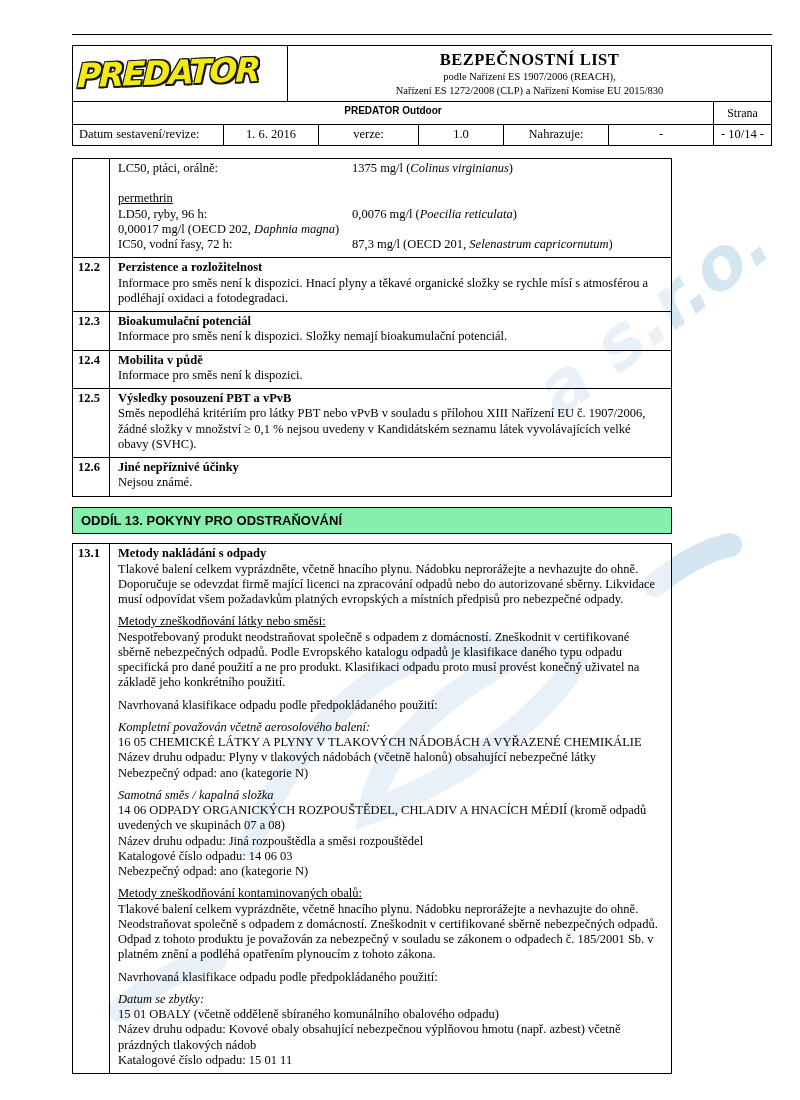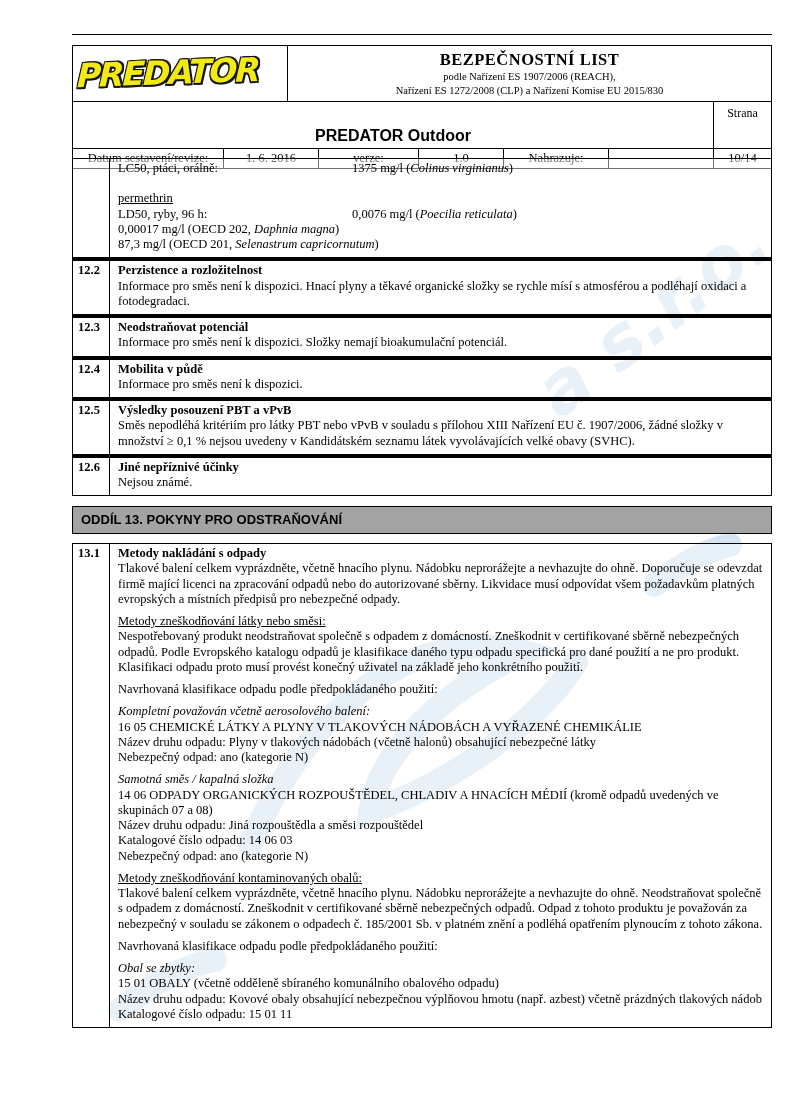--- a/index.html
+++ b/index.html
@@ -29,44 +29,44 @@
     font-family: "DejaVu Sans", sans-serif;
     font-weight: bold; font-style: italic;
     font-size: 33px; letter-spacing: -2px;
     color: #f2ea12;
     text-shadow: 2px 2px 0 #141414, -1px -1px 0 #141414, 1px -1px 0 #141414, -1px 1px 0 #141414, 2px -1px 0 #141414, -1px 2px 0 #141414;
     transform: rotate(-2deg) skewX(-4deg);
   }
   .title-cell { flex: 1; padding: 4px 4px 3px; margin-left: 24px; }
   .doc-title { font-size: 16.5px; font-weight: bold; letter-spacing: 0.5px; }
   .doc-sub { font-size: 10.5px; margin-top: 1px; }
-  .product-cell { flex: 1; text-align: center; font-family: "Liberation Sans", sans-serif; font-weight: bold; font-size: 16px; padding: 3px 2px; margin-top: 21px; }
+  .product-cell { flex: 1; text-align: center; font-family: "Liberation Sans", sans-serif; font-weight: bold; font-size: 10px; padding: 3px 2px; }
   .strana-cell { width: 58px; flex: none; text-align: center; font-size: 12px; padding: 4px 6px; }
   .meta-row > div { flex: none; padding: 2px 6px; font-size: 12.5px; }
-  .meta-row > div:nth-child(1) { width: 150px; text-align: center; }
+  .meta-row > div:nth-child(1) { width: 150px; }
   .meta-row > div:nth-child(2) { width: 95px; }
   .meta-row > div:nth-child(3) { width: 100px; }
   .meta-row > div:nth-child(4) { width: 85px; }
   .meta-row > div:nth-child(5) { width: 105px; }
   .meta-row > div:nth-child(6) { width: 105px; }
   .meta-row > div:nth-child(7) { width: 58px; text-align: center; }
 
   
-  .doc-body { position: absolute; left: 72px; top: 158px; width: 700px; z-index: 1; }
+  .doc-body { position: absolute; left: 72px; top: 158px; width: 600px; z-index: 1; }
   .tbl { border: 1px solid #000; background: rgba(255,255,255,0.45); }
   .row { display: flex; }
-  .row + .row { border-top: 4px solid #000000; }
+  .row + .row { border-top: 1px solid #000000; }
   .num { width: 37px; flex: none; border-right: 1px solid #000; padding: 2px 2px 2px 5px; font-weight: bold; }
   .bd { flex: 1; padding: 2px 8px 5px; }
   .sec-title { font-weight: bold; }
 
   .band {
     margin-top: 10px;
     border: 1px solid #000;
-    background: #a3a3a3;
+    background: #86efac;
     font-family: "Liberation Sans", sans-serif;
     font-weight: bold; font-size: 13px;
     padding: 5px 8px;
   }
   .tbl2 { margin-top: 9px; }
 
   .tox-line { display: flex; }
   .tox-label { display: inline-block; width: 234px; flex: none; }
   .tox-substance { margin-top: 15px; }
   .u { text-decoration: underline; }
@@ -130,37 +130,38 @@
               <span class="u">permethrin</span>
             </div>
           <div class="tox-line">
               <span class="tox-label">LD50, ryby, 96 h:</span>
               <span><span>0,0076 mg/l (</span><i>Poecilia reticulata</i><span>)</span></span>
             </div>
           <div class="tox-line">
               <span><span>0,00017 mg/l (OECD 202, </span><i>Daphnia magna</i><span>)</span></span>
             </div>
           <div class="tox-line">
+              <span class="tox-label">IC50, vodní řasy, 72 h:</span>
               <span><span>87,3 mg/l (OECD 201, </span><i>Selenastrum capricornutum</i><span>)</span></span>
             </div>
         </div>
       </div>
 
       <div class="row">
         <div class="num">12.2</div>
         <div class="bd">
           <div class="sec-title">Perzistence a rozložitelnost</div>
           <div>Informace pro směs není k dispozici. Hnací plyny a těkavé organické složky se rychle mísí s atmosférou a podléhají oxidaci a fotodegradaci.</div>
         </div>
       </div>
 
       <div class="row">
         <div class="num">12.3</div>
         <div class="bd">
-          <div class="sec-title">Neodstraňovat potenciál</div>
+          <div class="sec-title">Bioakumulační potenciál</div>
           <div>Informace pro směs není k dispozici. Složky nemají bioakumulační potenciál.</div>
         </div>
       </div>
 
       <div class="row">
         <div class="num">12.4</div>
         <div class="bd">
           <div class="sec-title">Mobilita v půdě</div>
           <div>Informace pro směs není k dispozici.</div>
         </div>
@@ -215,21 +216,21 @@
           </div>
 
           <div class="para">
             <div class="u">Metody zneškodňování kontaminovaných obalů:</div>
             <div>Tlakové balení celkem vyprázdněte, včetně hnacího plynu. Nádobku neprorážejte a nevhazujte do ohně. Neodstraňovat společně s odpadem z domácností. Zneškodnit v certifikované sběrně nebezpečných odpadů. Odpad z tohoto produktu je považován za nebezpečný v souladu se zákonem o odpadech č. 185/2001 Sb. v platném znění a podléhá opatřením plynoucím z tohoto zákona.</div>
           </div>
 
           <div class="para">Navrhovaná klasifikace odpadu podle předpokládaného použití:</div>
 
           <div class="para">
-            <div class="i">Obal se zbytky:</div>
+            <div class="i">Datum se zbytky:</div>
             <div>15 01 OBALY (včetně odděleně sbíraného komunálního obalového odpadu)</div>
             <div>Název druhu odpadu: Kovové obaly obsahující nebezpečnou výplňovou hmotu (např. azbest) včetně prázdných tlakových nádob</div>
             <div>Katalogové číslo odpadu: 15 01 11</div>
           </div>
         </div>
       </div>
     </div>
 
   </div>
 </div>

